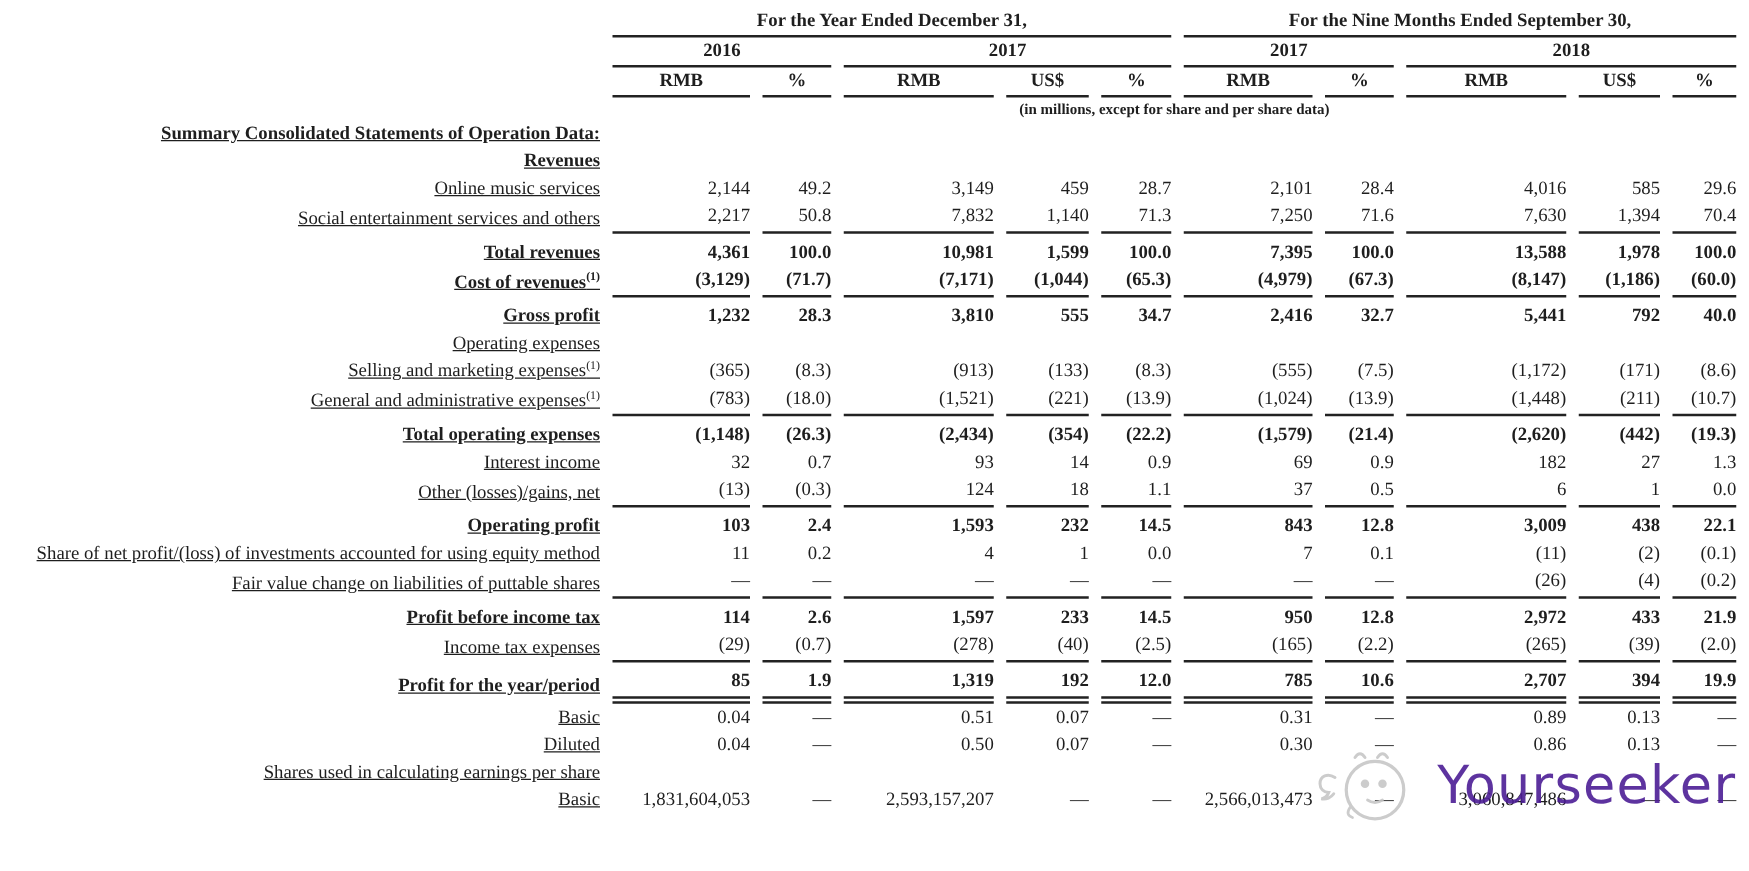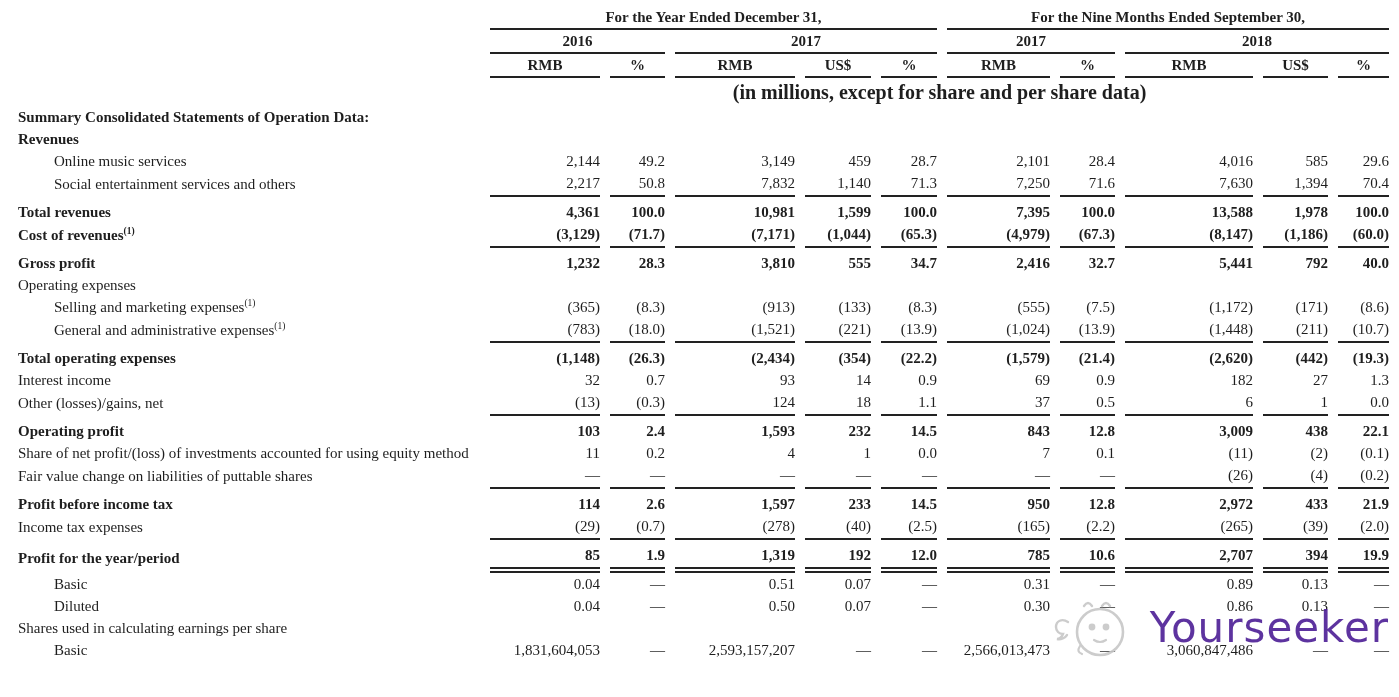--- a/index.html
+++ b/index.html
@@ -10,22 +10,22 @@
   }
   .sheet{position:absolute;left:0;top:6px;width:1399px;}
   table{
     border-collapse:separate;border-spacing:10px 0;table-layout:fixed;
     width:1399px;color:#1e1e1e;
   }
   td,th{padding:1.5px 0 2.5px;vertical-align:middle;line-height:1.2;font-size:15px;}
   th{font-weight:bold;text-align:center;white-space:nowrap;}
   .hb{border-bottom:2px solid #222;}
   .grp{font-size:15px;}
-  .note{font-weight:bold;text-align:center;font-size:20px;padding-bottom:3px;}
-  .lbl{text-align:left;padding-left:8px;font-size:15px;}
+  .note{font-weight:bold;text-align:center;font-size:12px;padding-bottom:3px;}
+  .lbl{text-align:right;padding-left:8px;font-size:15px;text-decoration:underline;}
   .lbl.ind{padding-left:44px;}
   .lbl.hang{padding-left:28px;text-indent:-20px;}
   .b{font-weight:bold;}
   .val{text-align:right;white-space:nowrap;font-size:15px;}
   .ul{border-bottom:2px solid #222;padding-bottom:3px;}
   .dul{border-bottom:6px double #222;padding-bottom:3px;}
   tr.pt td{padding-top:6px;}
   tr.ptl td{padding-top:10px;}
   sup{font-size:9.5px;line-height:0;vertical-align:super;}
   .watermark{

